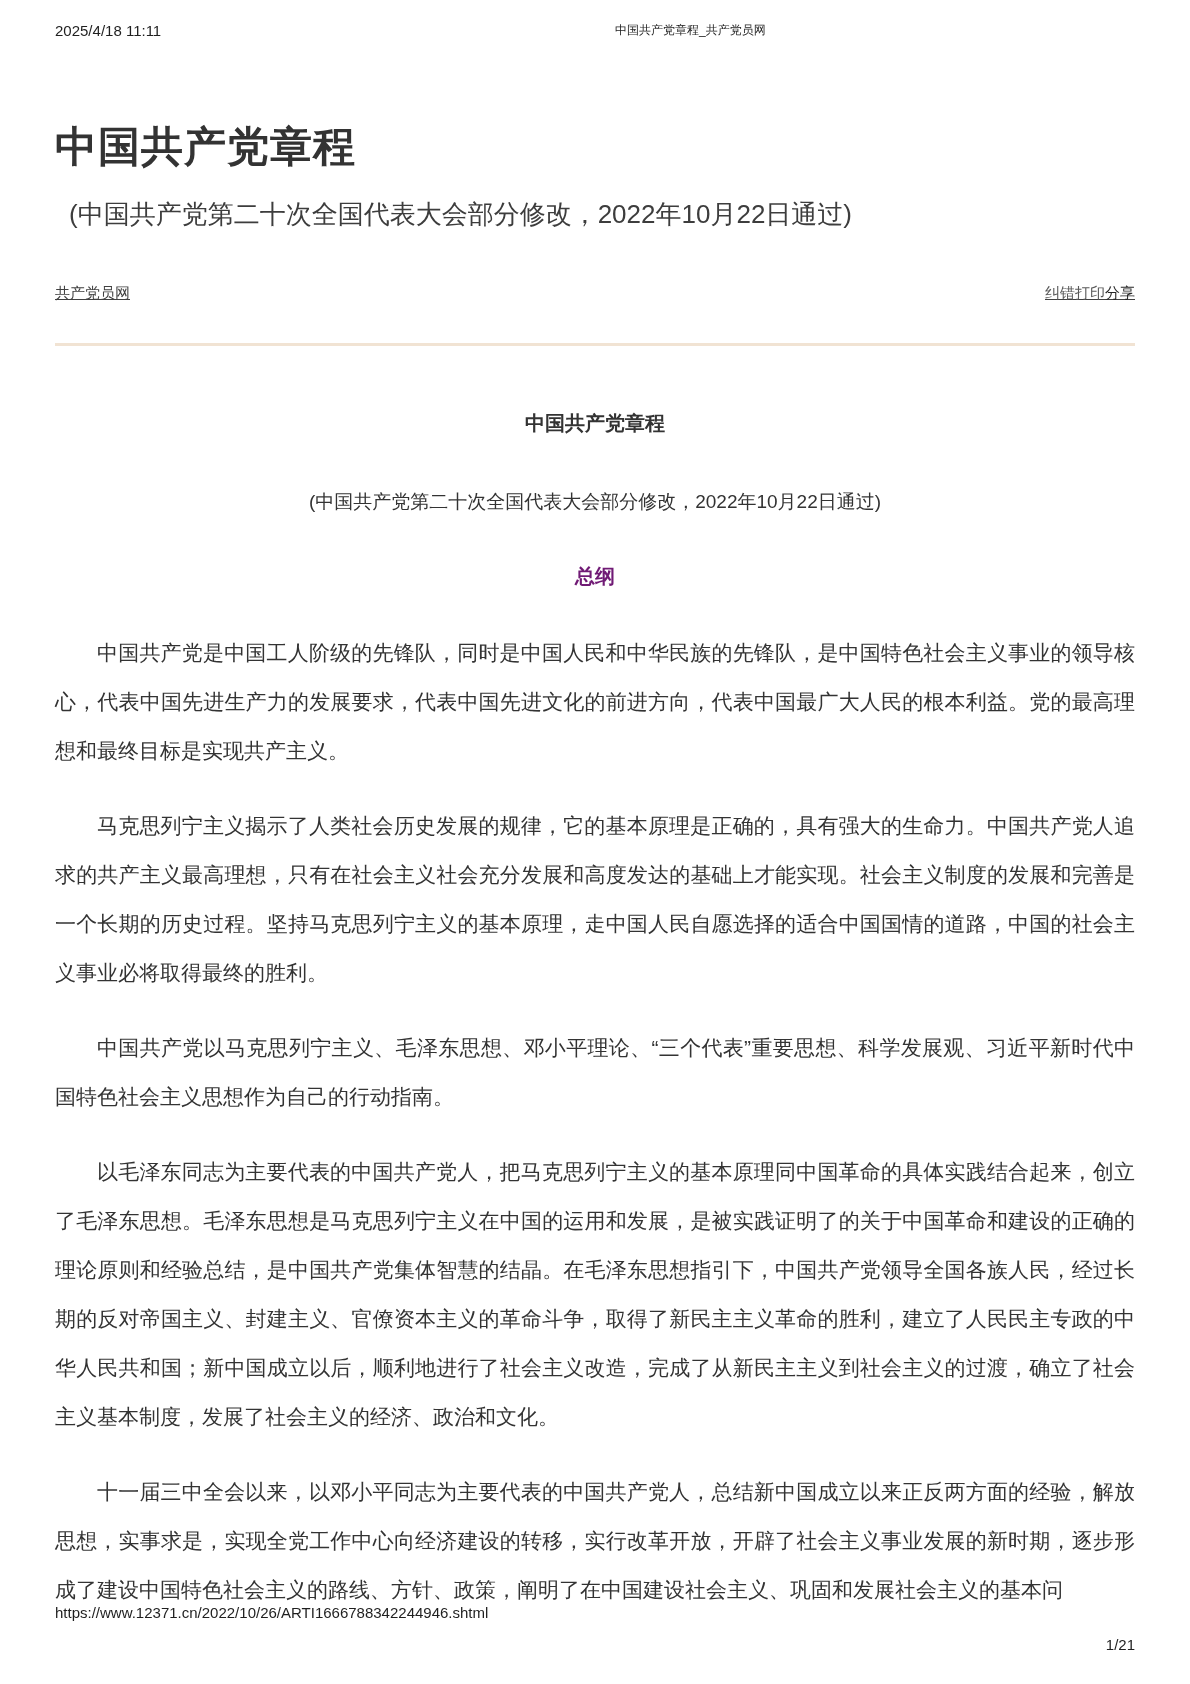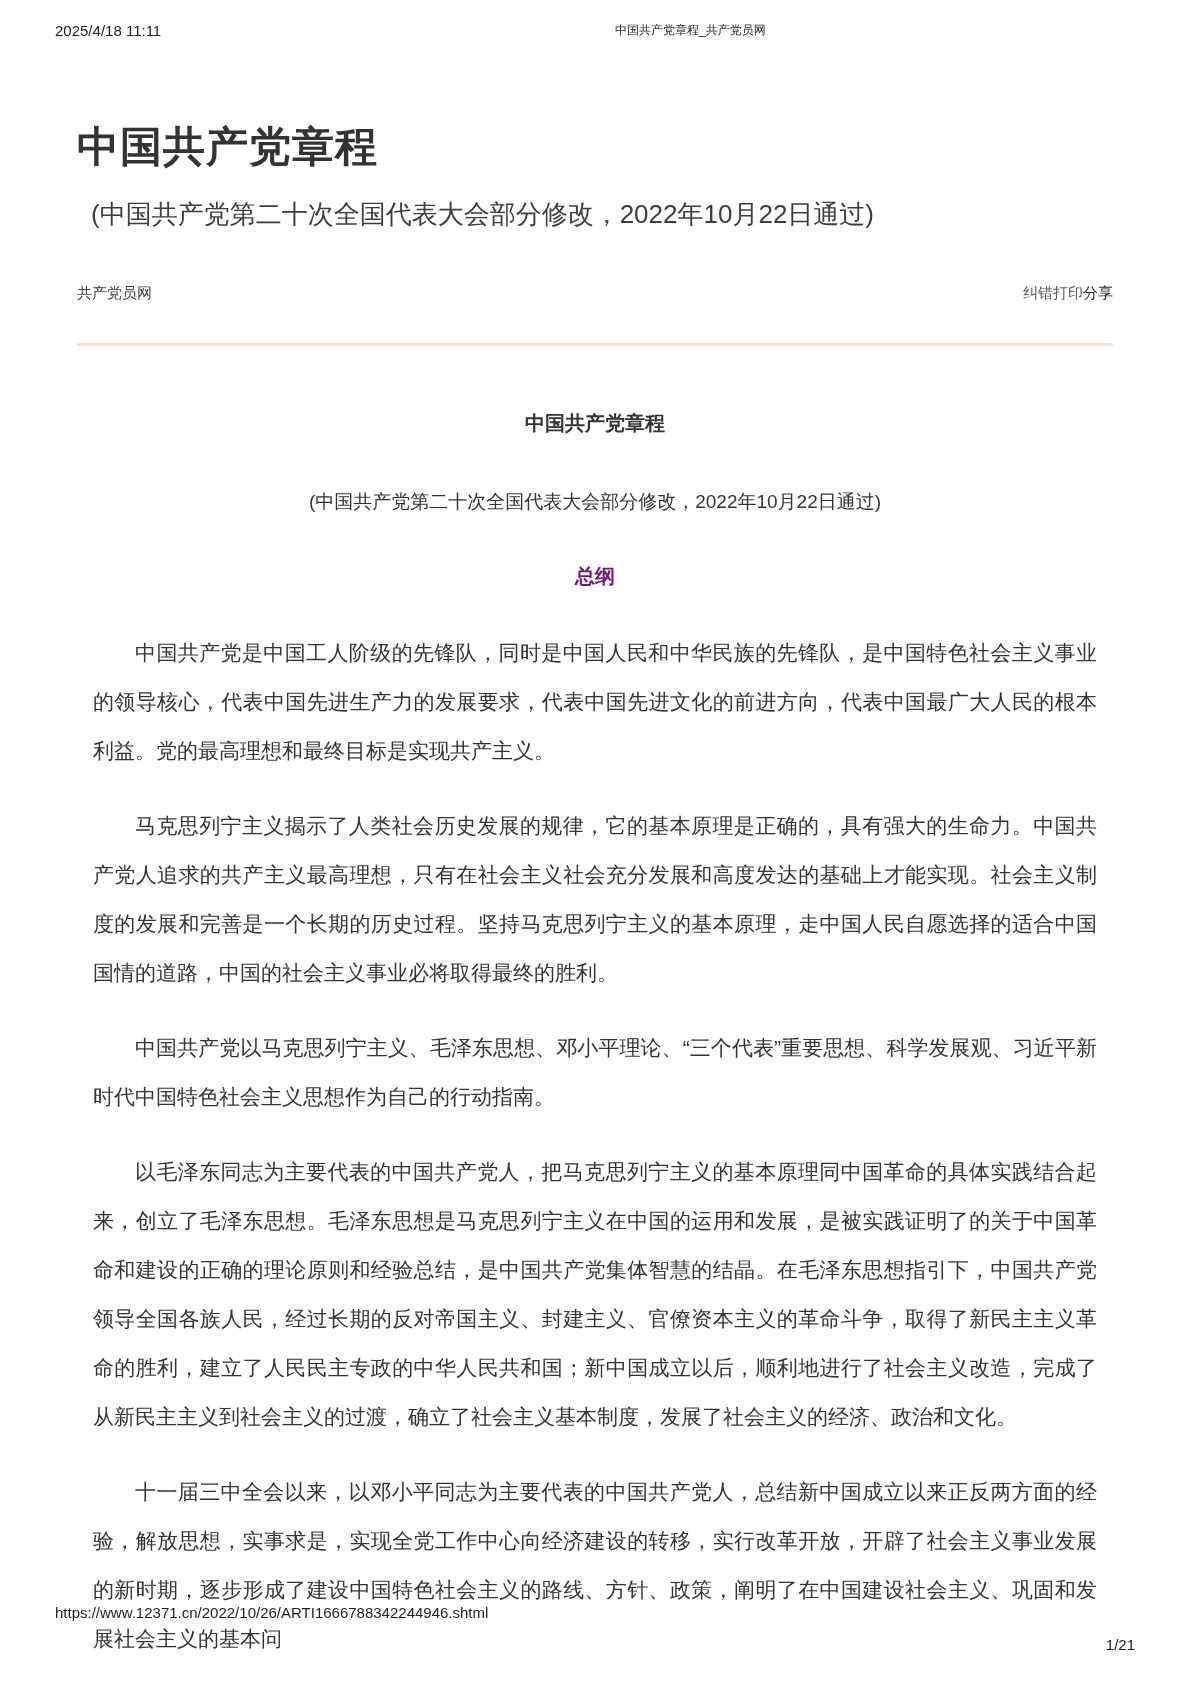--- a/index.html
+++ b/index.html
@@ -23,35 +23,35 @@
   }
   .print-url {
     position: absolute; top: 1604px; left: 55px;
     font-size: 15px; color: #1f1f1f; white-space: nowrap;
   }
   .print-page-num {
     position: absolute; top: 1636px; right: 55px;
     font-size: 15px; color: #1f1f1f;
   }
   
-  .content { padding: 0 77px; }
+  .content { padding: 0 55px; }
   .page-title {
     margin: 0; padding-top: 122px;
     font-size: 42px; line-height: 1.2; font-weight: bold;
     color: #333333; letter-spacing: 1px;
   }
   .page-subtitle {
     margin: 26px 0 0; padding-left: 14px;
     font-size: 26px; line-height: 1.3; font-weight: normal;
     color: #3d3d3d;
   }
   .meta-row {
     margin-top: 52px;
     display: flex; justify-content: space-between; align-items: center;
-    font-size: 15px; color: #404040;
+    font-size: 15px; color: #404040; text-decoration: underline;
   }
   .meta-actions { display: flex; }
   .meta-action { color: #595959; cursor: pointer; }
   .meta-action.share { color: #262626; }
   .divider {
     border: none; height: 0;
     border-top: 3px solid #f1e3d3;
     margin: 40px 0 0;
   }
   .article-title {
@@ -60,21 +60,21 @@
   }
   .article-subtitle {
     margin: 52px 0 0; text-align: center;
     font-size: 19px; font-weight: normal; color: #333333;
   }
   .section-heading {
     margin: 48px 0 0; text-align: center;
     font-size: 20px; font-weight: bold; color: #701a75;
   }
   .article p {
-    margin: 26px 16px 0;
+    margin: 26px 0 0;
     font-size: 21px; line-height: 49px;
     color: #333333;
     text-align: justify;
     text-indent: 2em;
   }
   .article p.first { margin-top: 38px; }
 </style>
 </head>
 <body>
 

